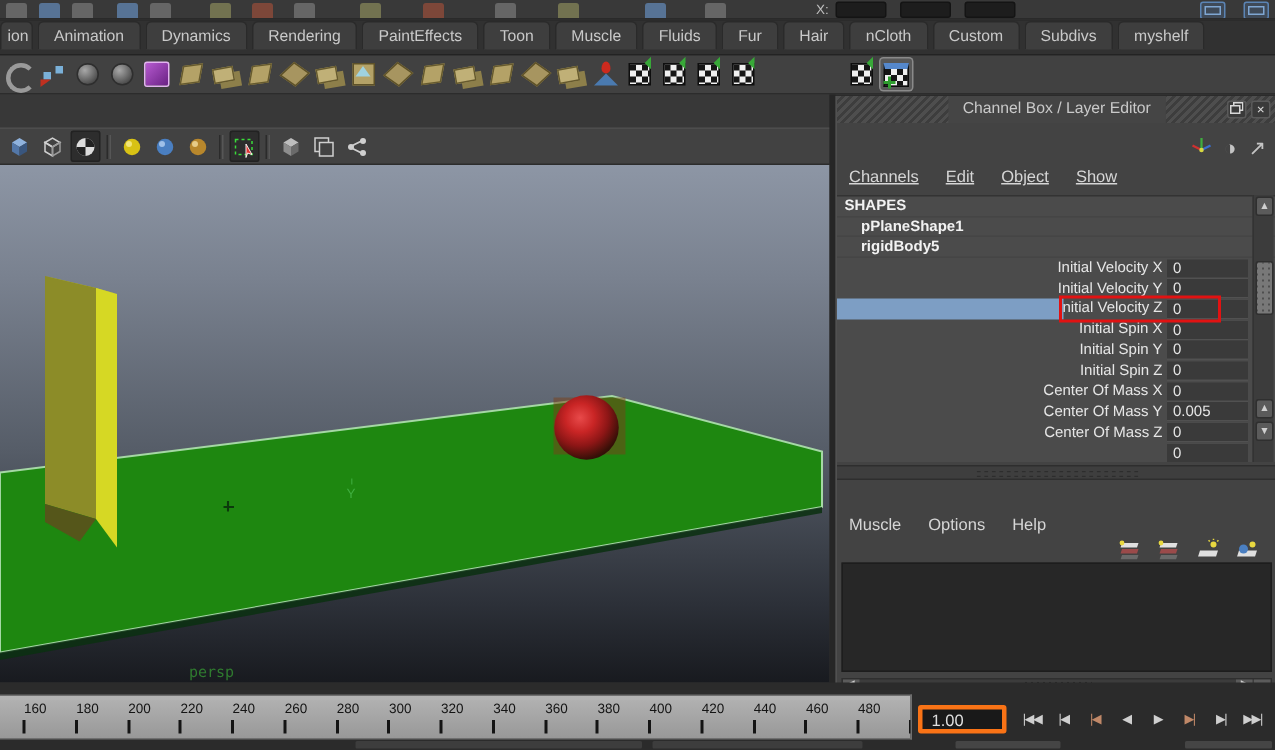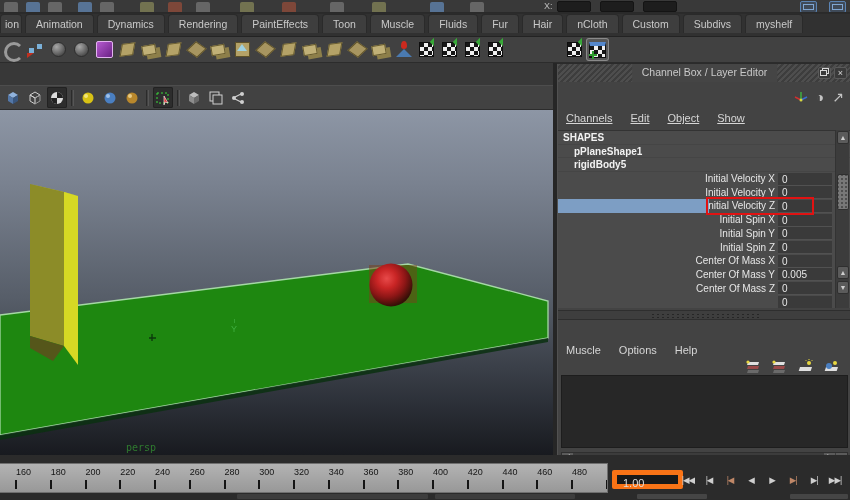--- a/index.html
+++ b/index.html
@@ -96,21 +96,21 @@
   .hbtn { position:absolute; top:0; width:11px; height:7px; background:#5b5b5b; color:#cfcfcf; font-size:6px; line-height:7px; text-align:center; }
   #le-hdots { position:absolute; left:50%; top:1px; transform:translateX(-50%); width:46px; height:5px;
     background-image:radial-gradient(#262626 1px, transparent 1px); background-size:4px 3px; }
 
   
   #bottom { left:0; top:455px; width:850px; height:45px; background:#2b2b2b; }
   #timeline { position:absolute; left:0; top:8px; width:608px; height:30px; background:linear-gradient(#b3b3b3,#989898); border:1px solid #6f6f6f; border-left:none; overflow:hidden; }
   .tick { position:absolute; top:3px; width:0; }
   .tick span { display:block; transform:translateX(-50%); font-size:9px; color:#141414; }
   .tick::after { content:''; position:absolute; top:13px; left:-1px; width:2px; height:9px; background:#141414; }
-  #time-field { position:absolute; left:612px; top:15px; width:71px; height:19px; background:#191919; border:5px solid #f97316; color:#dedede; font-size:11px; line-height:17px; padding-left:6px; border-radius:2px; }
+  #time-field { position:absolute; left:612px; top:15px; width:59px; height:19px; background:#191919; border:3px solid #f97316; color:#dedede; font-size:11px; line-height:17px; padding-left:6px; border-radius:2px; }
   #playback { position:absolute; left:678px; top:15px; height:19px; display:flex; gap:1px; }
   .pbtn { width:20px; height:19px; display:flex; align-items:center; justify-content:center; color:#cfcfcf; font-size:8.5px; letter-spacing:-1px; white-space:nowrap; }
   .pbtn.accent { color:#c08868; }
   .range-block { position:absolute; top:39px; height:5px; background:#3d3d3d; border-radius:1px; }
 
   .persp { fill:#2f7a2f; font-size:10px; font-family:"DejaVu Sans Mono",monospace; }
   .axisY { fill:#3fae3f; font-size:9px; }
 </style>
 </head>
 <body>

